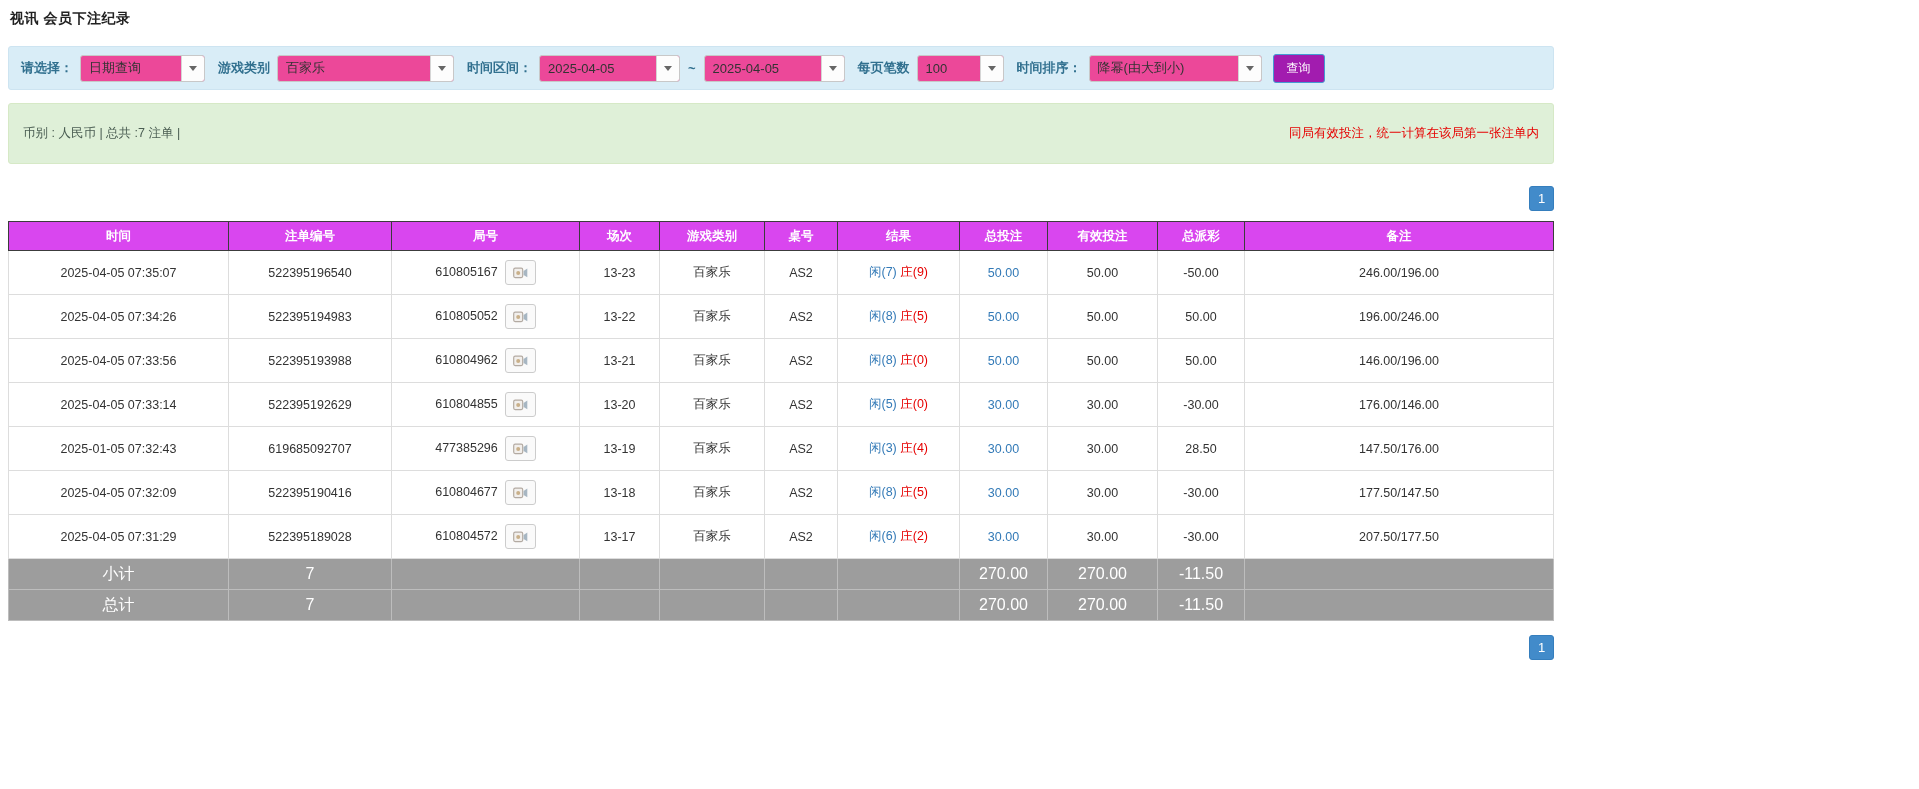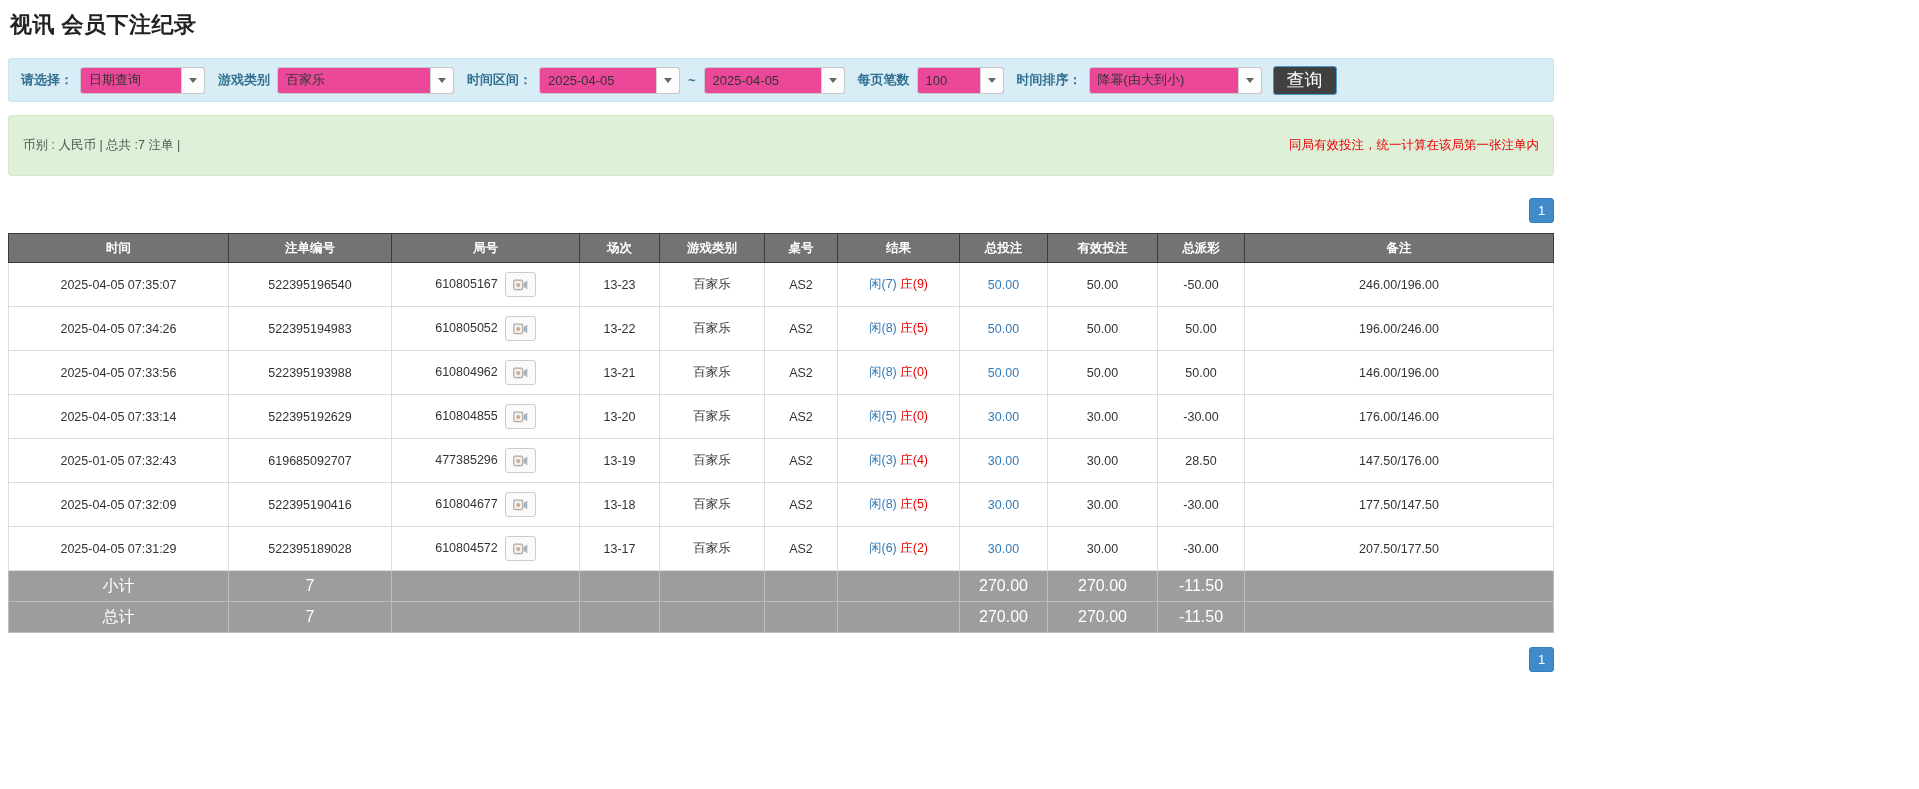--- a/index.html
+++ b/index.html
@@ -7,21 +7,21 @@
   body {
     font-family: "Liberation Sans", "DejaVu Sans", sans-serif;
     font-size: 13px;
     color: #333;
     width: 1919px;
     min-height: 789px;
   }
   .container { width: 1546px; margin-left: 8px; padding-top: 6px; padding-bottom: 40px; }
 
   .page-header { padding: 4px 2px 10px 2px; }
-  .page-title { font-size: 22px; font-weight: bold; color: #222; letter-spacing: 0.5px; }
+  .page-title { font-size: 14px; font-weight: bold; color: #222; letter-spacing: 0.5px; }
 
   
   .filter-bar {
     background: #d9edf7;
     border: 1px solid #cde4f1;
     border-radius: 3px;
     padding: 8px 10px;
     display: flex;
     align-items: center;
     gap: 7px;
@@ -60,27 +60,27 @@
     border-right: 4px solid transparent;
     border-top: 5px solid #666;
   }
   .w-query  .combo-value { width: 100px; }
   .w-game   .combo-value { width: 152px; }
   .w-date   .combo-value { width: 116px; }
   .w-size   .combo-value { width: 62px; }
   .w-sort   .combo-value { width: 148px; }
 
   .btn-search {
-    background: #404040;
+    background: #a21caf;
     color: #fff;
     border: 1px solid #459bd2;
     border-radius: 3px;
     height: 29px;
     padding: 0 13px;
-    font-size: 18px;
+    font-size: 12px;
     cursor: pointer;
     margin-left: 4px;
   }
 
   
   .summary-bar {
     background: #dff0d8;
     border: 1px solid #d6e9c6;
     border-radius: 3px;
     margin-top: 13px;
@@ -110,21 +110,21 @@
   }
 
   
   table.data-table {
     width: 100%;
     border-collapse: collapse;
     table-layout: fixed;
     font-size: 12.5px;
   }
   .data-table thead th {
-    background: #737373;
+    background: #d946ef;
     color: #fff;
     font-weight: bold;
     height: 29px;
     text-align: center;
     border: 1px solid #3c3c3c;
   }
   .data-table tbody td {
     background: #fff;
     color: #333;
     height: 44px;

